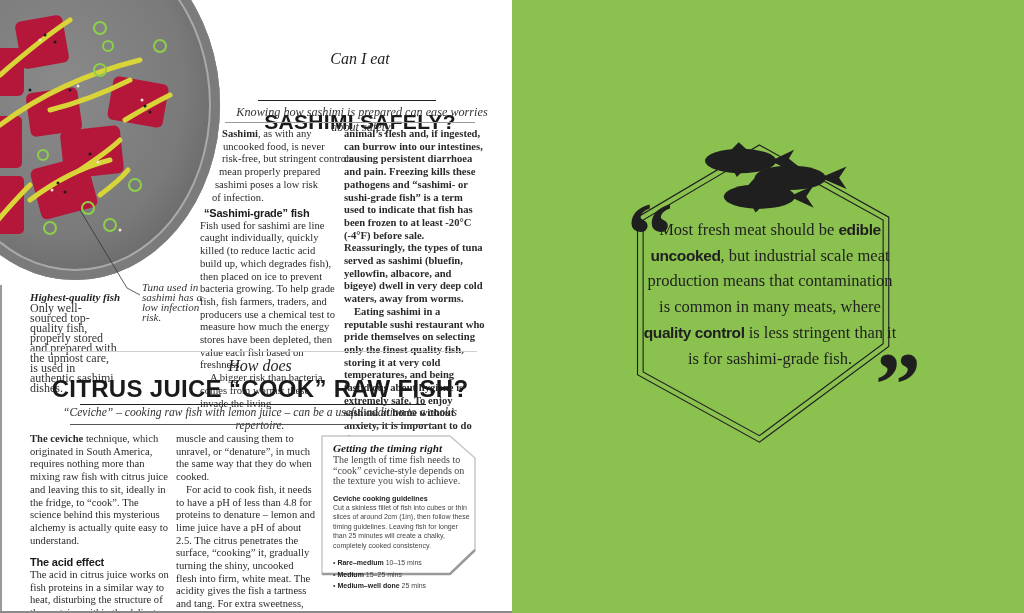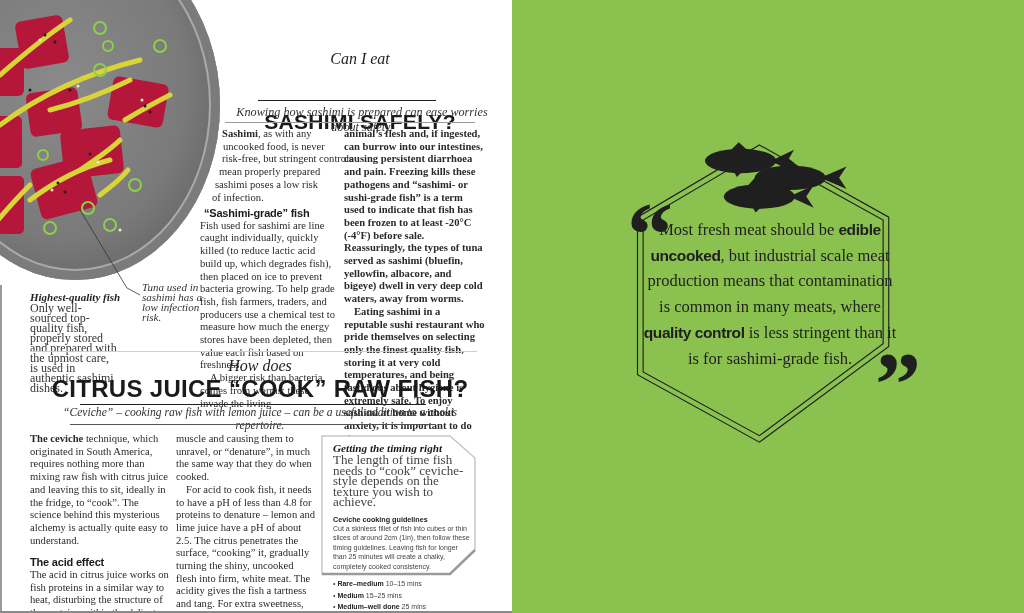--- a/index.html
+++ b/index.html
@@ -36,21 +36,21 @@
   .caption-italic { position:absolute; font-family:"Liberation Serif", serif; font-style: italic; font-size: 11px; line-height: 10px; color:#333; }
 
   
   .shaped div { white-space: nowrap; }
 
   
   .sidebox { position:absolute; left:320px; top:434px; width:157px; height:142px; }
   .sidebox svg { position:absolute; left:0; top:0; }
   .sidebox-inner { position:absolute; left:13px; top:8px; width:138px; }
   .sb-title { font-family:"Liberation Serif", serif; font-style:italic; font-weight:700; font-size: 11.2px; color:#1a1a1a; }
-  .sb-text { font-family:"Liberation Serif", serif; font-size: 13px; line-height: 10.5px; color:#444; margin-top:1px; }
+  .sb-text { font-family:"Liberation Serif", serif; font-size: 10px; line-height: 10.5px; color:#444; margin-top:1px; }
   .sb-sub { font-family:"Liberation Sans", sans-serif; font-weight:700; font-size: 7.2px; color:#222; margin-top:7px; }
   .sb-small { font-family:"Liberation Sans", sans-serif; font-size: 7px; line-height: 9.6px; color:#444; }
   .sb-list { list-style:none; margin-top:7px; }
   .sb-list li { font-family:"Liberation Sans", sans-serif; font-size: 7px; line-height: 11.2px; color:#444; }
   .sb-list li b { color:#222; }
 
   
   .quote-frame { position:absolute; left:620px; top:140px; width:300px; height:330px; }
   .quote-text { position:absolute; left:640px; top:217px; width:260px; text-align:center; font-family:"Liberation Serif", serif;
                 font-size: 16.5px; line-height: 25.7px; color:#1f1f1f; }

